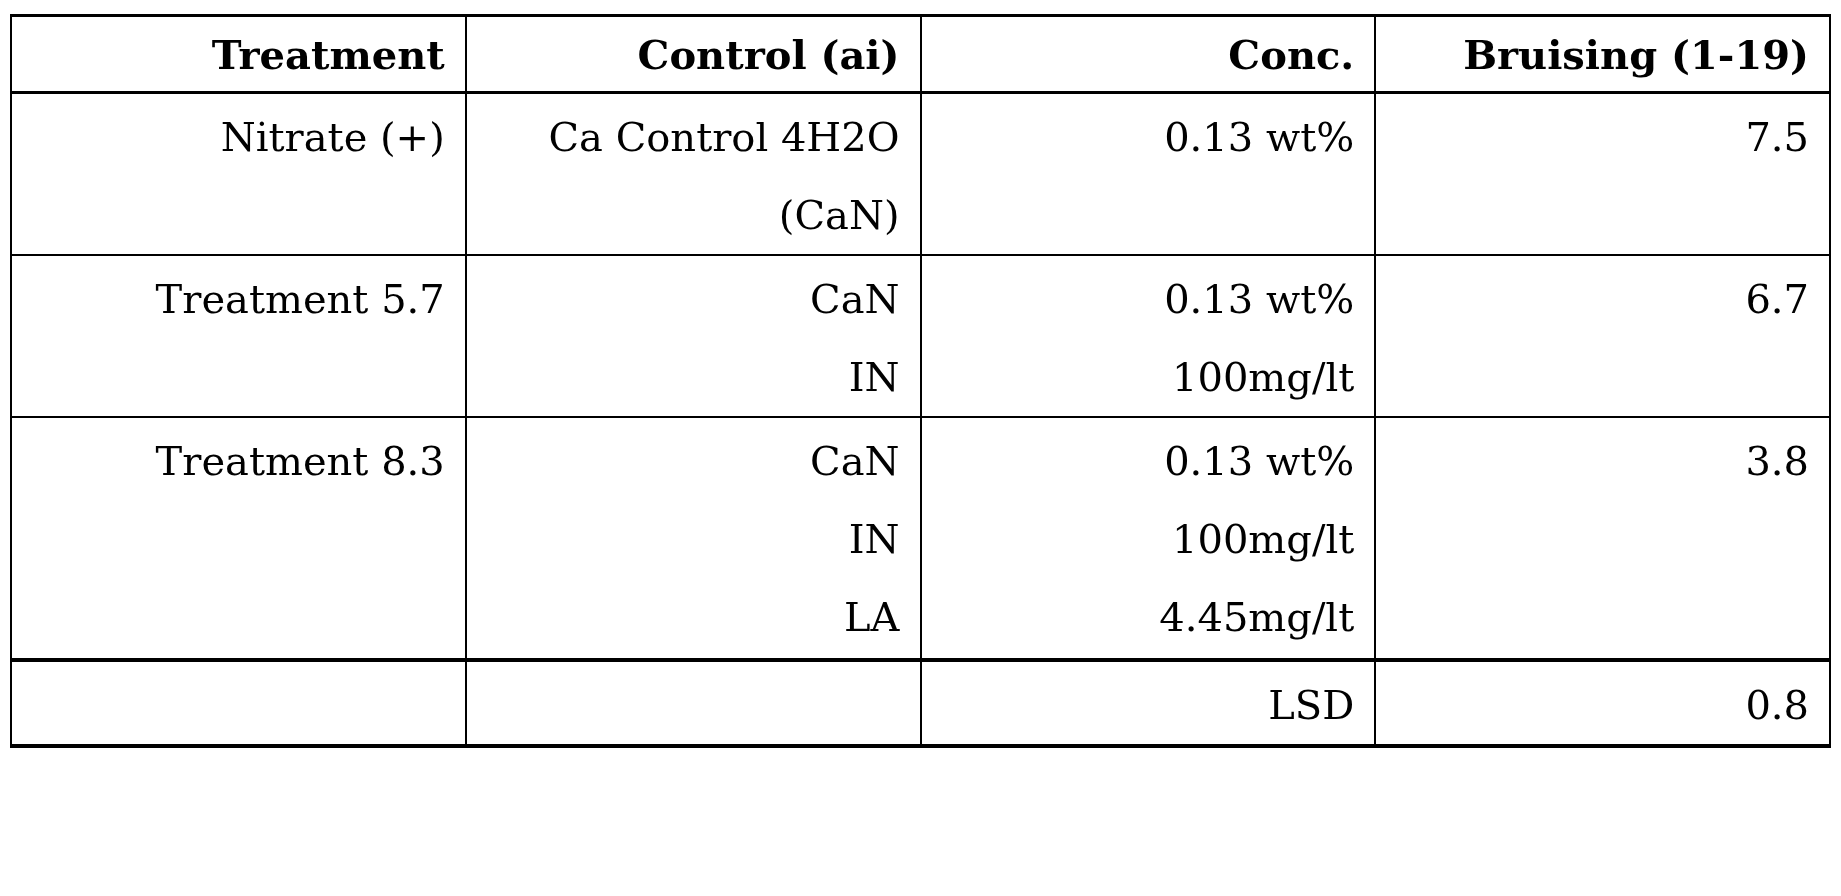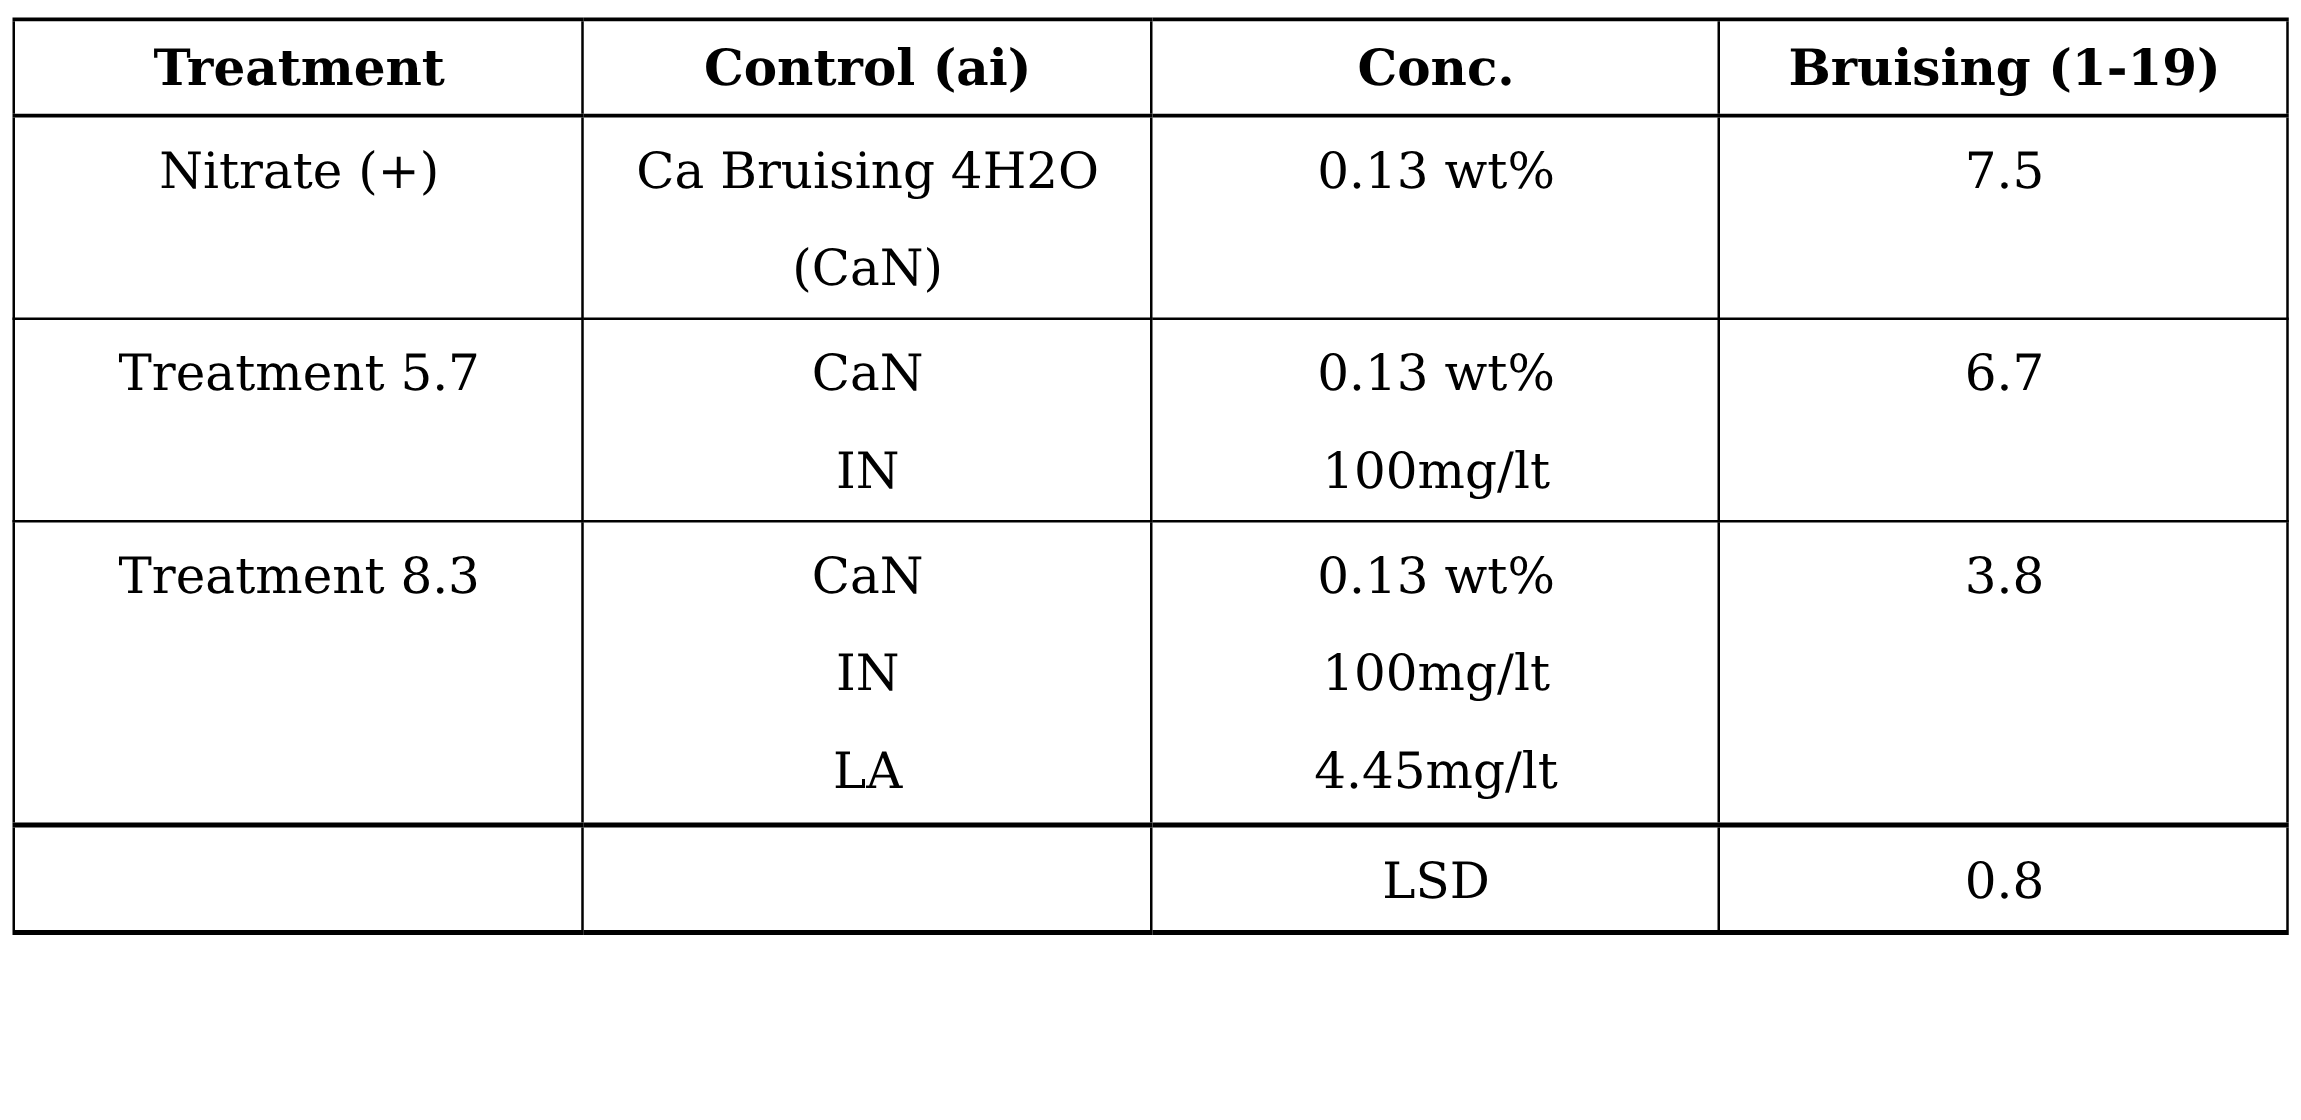--- a/index.html
+++ b/index.html
@@ -1,18 +1,18 @@
 <!DOCTYPE html>
 <html><head>
 <meta charset="utf-8">
 <style>
   html,body{margin:0;padding:0;background:#fff;}
   body{width:1841px;height:896px;position:relative;overflow:hidden;font-family:"DejaVu Serif","Liberation Serif",serif;color:#000;}
   table{position:absolute;left:10px;top:14px;width:1821px;border-collapse:collapse;table-layout:fixed;}
-  td,th{border:2px solid #000;vertical-align:top;text-align:center;padding:4px 20px 0 22px;font-size:40px;line-height:78px;}
+  td,th{border:2px solid #000;vertical-align:top;text-align:right;padding:4px 20px 0 22px;font-size:40px;line-height:78px;}
   th{font-weight:bold;height:70px;line-height:68px;border-bottom:3px solid #000;}
   tr.r1 td{height:155px;}
   tr.r2 td,tr.r3 td{height:154px;}
   tr.r4 td{height:236px;margin-top:16px;}
   tr.r5 td{height:76px;border-top:4px solid #000;border-bottom:4px solid #000;}
   th{border-top:3px solid #000;}
   .line{display:block;}
 </style>
 </head>
 <body>
@@ -29,21 +29,21 @@
       <th>Treatment</th>
       <th>Control (ai)</th>
       <th>Conc.</th>
       <th>Bruising (1-19)</th>
     </tr>
   </thead>
   <tbody>
     <tr class="r1">
       <td>Nitrate (+)</td>
       <td>
-        <span class="line">Ca Bruising 4H2O</span>
+        <span class="line">Ca Control 4H2O</span>
         <span class="line">(CaN)</span>
       </td>
       <td>
         <span class="line">0.13 wt%</span>
       </td>
       <td>7.5</td>
     </tr>
     <tr class="r2">
       <td>Treatment 5.7</td>
       <td>

